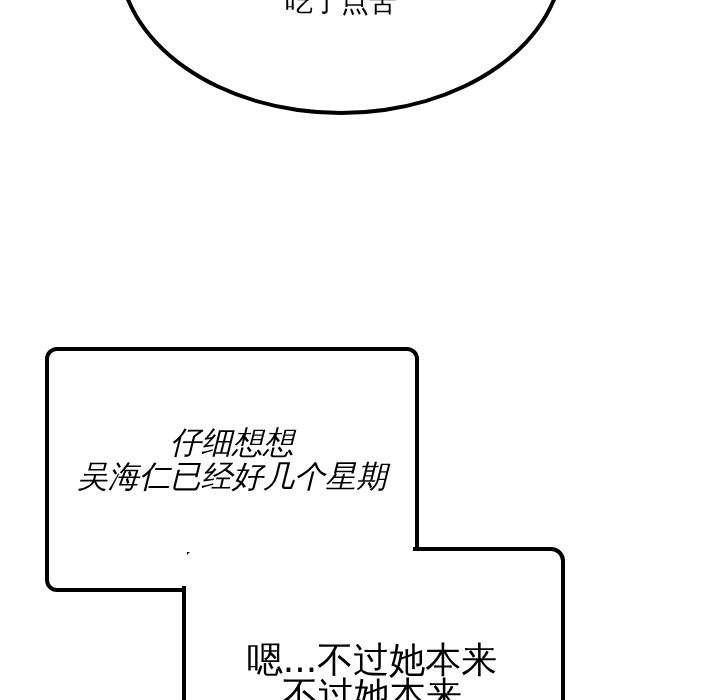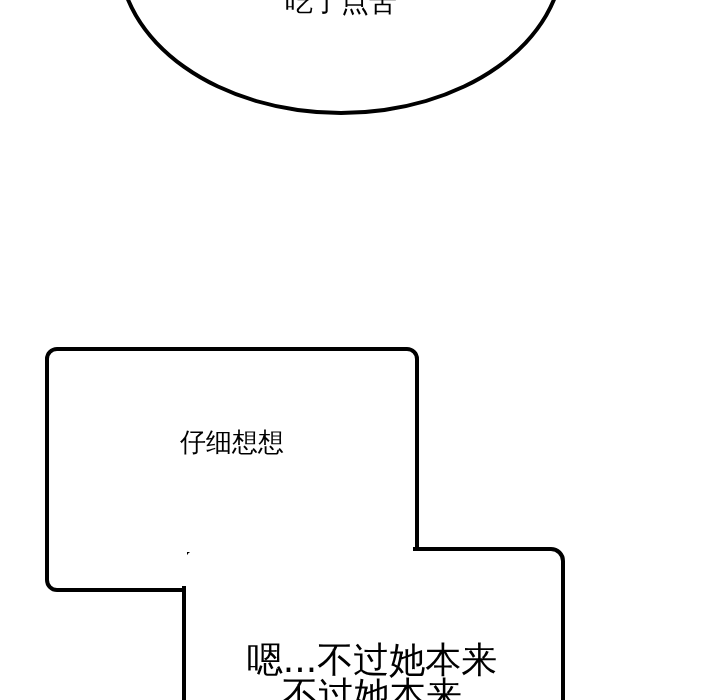--- a/index.html
+++ b/index.html
@@ -77,22 +77,23 @@
     left: 117px;
     top: -12px;
     width: 448px;
     font-size: 28px;
     line-height: 28px;
   }
   .t-mid {
     left: 32px;
     top: 425px;
     width: 400px;
-    font-size: 26px;
+    font-size: 31px;
     line-height: 34px;
+    font-style: italic;
   }
   .t-bot {
     left: 172px;
     top: 642px;
     width: 400px;
     font-size: 36px;
     line-height: 35px;
   }
 </style>
 </head>
@@ -107,20 +108,21 @@
 
   <div class="bubble bubble-mid"></div>
 
   <div class="bubble bubble-bot"></div>
 
   <div class="patch patch-top"></div>
   <div class="patch patch-left"></div>
 
   <div class="btext t-mid">
     <div>仔细想想</div>
+    <div>吴海仁已经好几个星期</div>
   </div>
 
   <div class="btext t-bot">
     <div>嗯...不过她本来</div>
     <div>不过她本来</div>
   </div>
 
 </div>
 
 </body></html>

